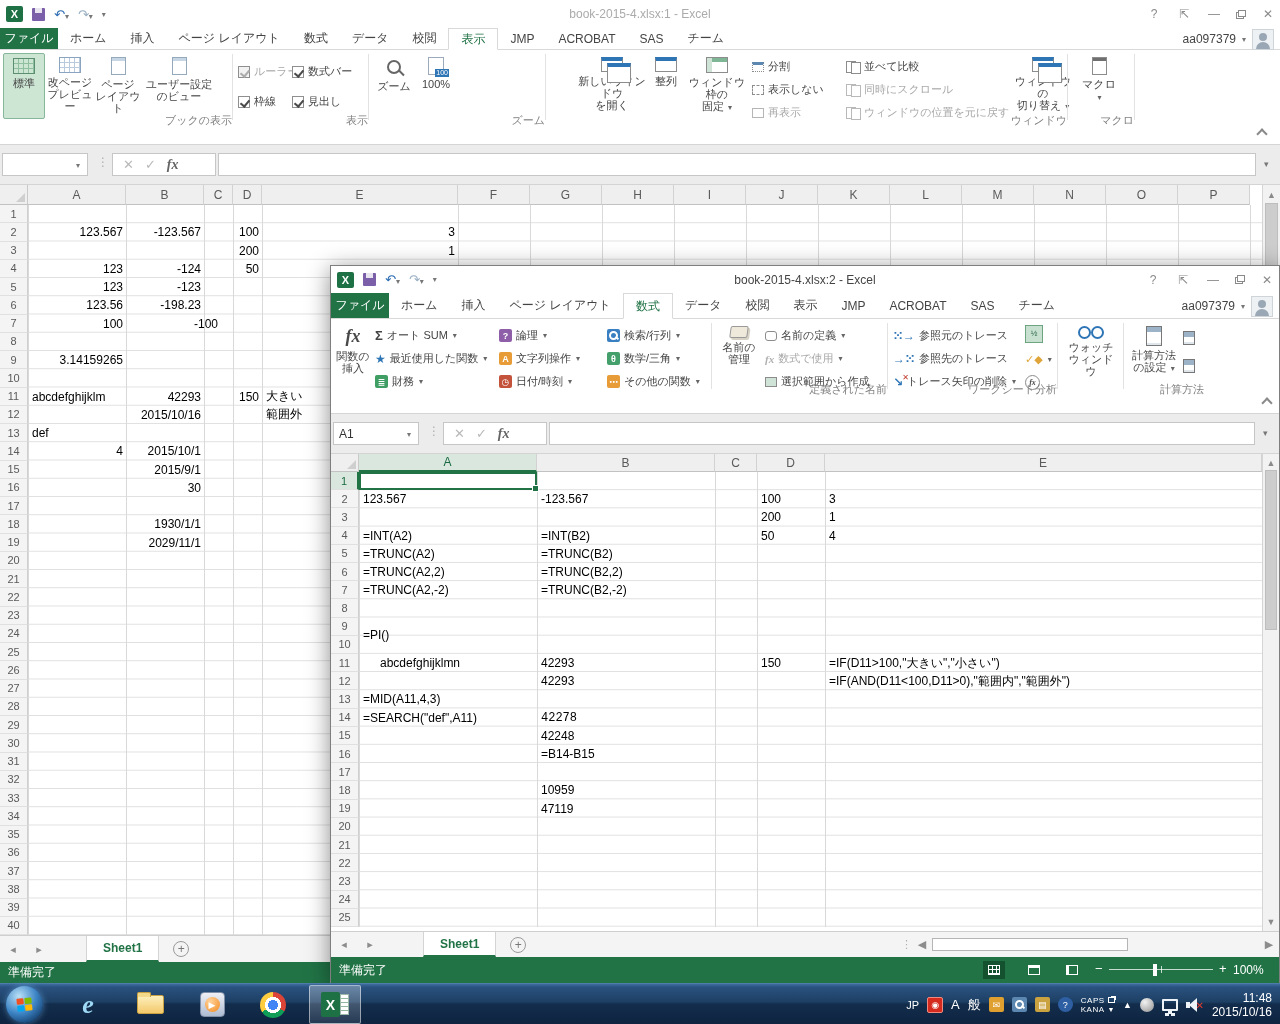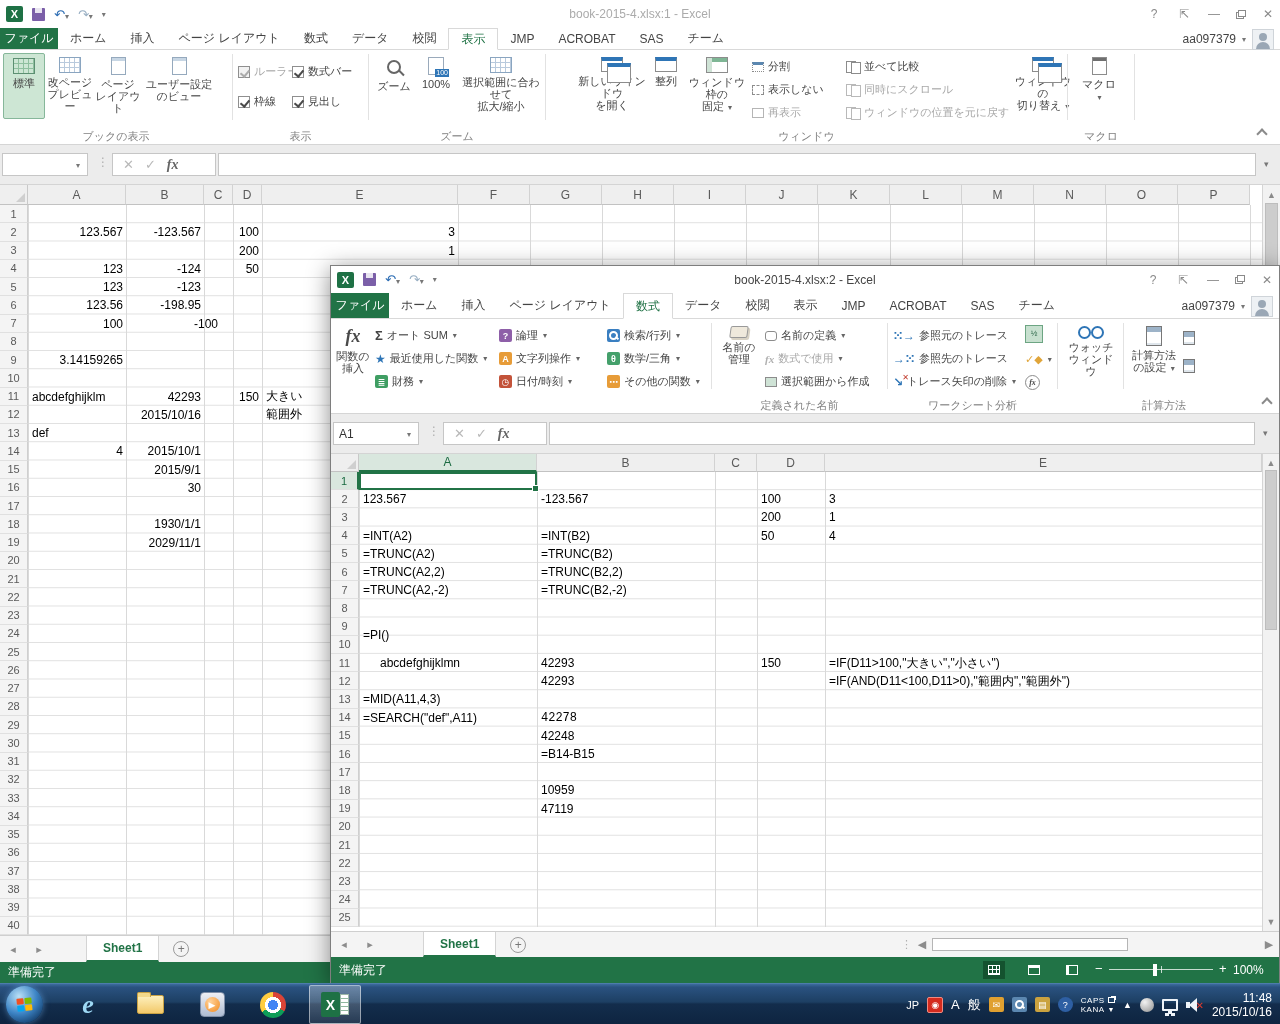--- a/index.html
+++ b/index.html
@@ -31,21 +31,21 @@
 .av::before{content:"";position:absolute;left:6px;top:3px;width:8px;height:8px;border-radius:50%;background:#9aa7b5}
 .av::after{content:"";position:absolute;left:3px;top:12px;width:14px;height:9px;border-radius:7px 7px 0 0;background:#9aa7b5}
 
 .ribbon{position:absolute;background:#fff;border-bottom:1px solid #d5d5d5}
 .rbtn{position:absolute;top:3px;height:66px;display:flex;flex-direction:column;align-items:center;gap:3px;font-size:11px;color:#444;text-align:center;padding-top:4px}
 .rbtn.sel{background:#cde6d4;border:1px solid #86b79a;border-radius:2px}
 .bl{white-space:pre-line;line-height:12px}
 .rs{position:absolute;height:21px;display:flex;align-items:center;font-size:11px;gap:4px;color:#444;white-space:nowrap}
 .dis{color:#a8a8a8 !important}
 .gsep{position:absolute;top:4px;height:66px;width:1px;background:#e2e2e2}
-.glabel{position:absolute;bottom:0;text-align:center;font-size:11px;color:#808080}
+.glabel{position:absolute;bottom:16px;text-align:right;font-size:11px;color:#808080}
 .da{font-size:8px;color:#666;margin-left:1px}
 .chk{position:absolute;display:flex;align-items:center;gap:4px;font-size:11px;color:#444}
 .cb{width:12px;height:12px;border:1px solid #8f8f8f;background:#fff;position:relative;flex:0 0 auto}
 .cb::after{content:"";position:absolute;left:3px;top:1px;width:4px;height:7px;border-right:2px solid #4a4a4a;border-bottom:2px solid #4a4a4a;transform:rotate(40deg)}
 .chk.dis .cb{background:#f2f2f2}.chk.dis .cb::after{border-color:#ababab}
 .igrid{width:22px;height:16px;border:1px solid #8aa5c0;background-image:repeating-linear-gradient(to right,transparent 0 4px,#b9cadd 4px 5px),repeating-linear-gradient(to bottom,transparent 0 4px,#b9cadd 4px 5px)}
 .sel .igrid{border-color:#5c8f72;background-image:repeating-linear-gradient(to right,transparent 0 4px,#8fbf9f 4px 5px),repeating-linear-gradient(to bottom,transparent 0 4px,#8fbf9f 4px 5px)}
 .ipage{width:15px;height:18px;border:1px solid #95a9bd;background:#fff;box-shadow:inset 0 3px 0 #c7d6e4}
 .mag{position:relative;width:14px;height:14px;border:2px solid #666;border-radius:50%;margin:3px}
 .mag::after{content:"";position:absolute;width:7px;height:2px;background:#666;transform:rotate(45deg);right:-6px;bottom:-2px}
@@ -242,25 +242,20 @@
         </label>
     <div class="gsep" style="left:368px"></div>
 
     <div class="rbtn" style="left:374px;width:40px">
       <span class="mag"></span>
       <span class="bl">ズーム</span>
         </div>
     <div class="rbtn" style="left:416px;width:40px">
       <span class="i100"></span>
       <span class="bl">100%</span>
-        </div>
-    <div class="rbtn" style="left:458px;width:86px">
-      <span class="igrid" style="position:relative"></span>
-      <span class="bl">選択範囲に合わせて
-拡大/縮小</span>
         </div>
     <div class="gsep" style="left:545px"></div>
 
     <div class="rbtn" style="left:578px;width:68px">
       <span class="wpane two"></span>
       <span class="bl">新しいウィンドウ
 を開く</span>
         </div>
     <div class="rbtn" style="left:648px;width:36px">
       <span class="wpane"></span>
@@ -410,21 +405,21 @@
           <div class="gc num" style="left: 234px; top: 18.25px; width: 28px; height: 18.25px;">100</div>
           <div class="gc num" style="left: 263px; top: 18.25px; width: 195px; height: 18.25px;">3</div>
           <div class="gc num" style="left: 234px; top: 36.5px; width: 28px; height: 18.25px;">200</div>
           <div class="gc num" style="left: 263px; top: 36.5px; width: 195px; height: 18.25px;">1</div>
           <div class="gc num" style="left: 29px; top: 54.75px; width: 97px; height: 18.25px;">123</div>
           <div class="gc num" style="left: 127px; top: 54.75px; width: 77px; height: 18.25px;">-124</div>
           <div class="gc num" style="left: 234px; top: 54.75px; width: 28px; height: 18.25px;">50</div>
           <div class="gc num" style="left: 29px; top: 73px; width: 97px; height: 18.25px;">123</div>
           <div class="gc num" style="left: 127px; top: 73px; width: 77px; height: 18.25px;">-123</div>
           <div class="gc num" style="left: 29px; top: 91.25px; width: 97px; height: 18.25px;">123.56</div>
-          <div class="gc num" style="left: 127px; top: 91.25px; width: 77px; height: 18.25px;">-198.95</div>
+          <div class="gc num" style="left: 127px; top: 91.25px; width: 77px; height: 18.25px;">-198.23</div>
           <div class="gc num" style="left: 29px; top: 109.5px; width: 97px; height: 18.25px;">100</div>
           <div class="gc num" style="left: 144px; top: 109.5px; width: 77px; height: 18.25px;">-100</div>
           <div class="gc num" style="left: 29px; top: 146px; width: 97px; height: 18.25px;">3.14159265</div>
           <div class="gc" style="left: 29px; top: 182.5px; width: 97px; height: 18.25px;">abcdefghijklm</div>
           <div class="gc num" style="left: 127px; top: 182.5px; width: 77px; height: 18.25px;">42293</div>
           <div class="gc num" style="left: 234px; top: 182.5px; width: 28px; height: 18.25px;">150</div>
           <div class="gc" style="left: 263px; top: 182.5px; width: 195px; height: 18.25px;">大きい</div>
           <div class="gc num" style="left: 127px; top: 200.75px; width: 77px; height: 18.25px;">2015/10/16</div>
           <div class="gc" style="left: 263px; top: 200.75px; width: 195px; height: 18.25px;">範囲外</div>
           <div class="gc" style="left: 29px; top: 219px; width: 97px; height: 18.25px;">def</div>

